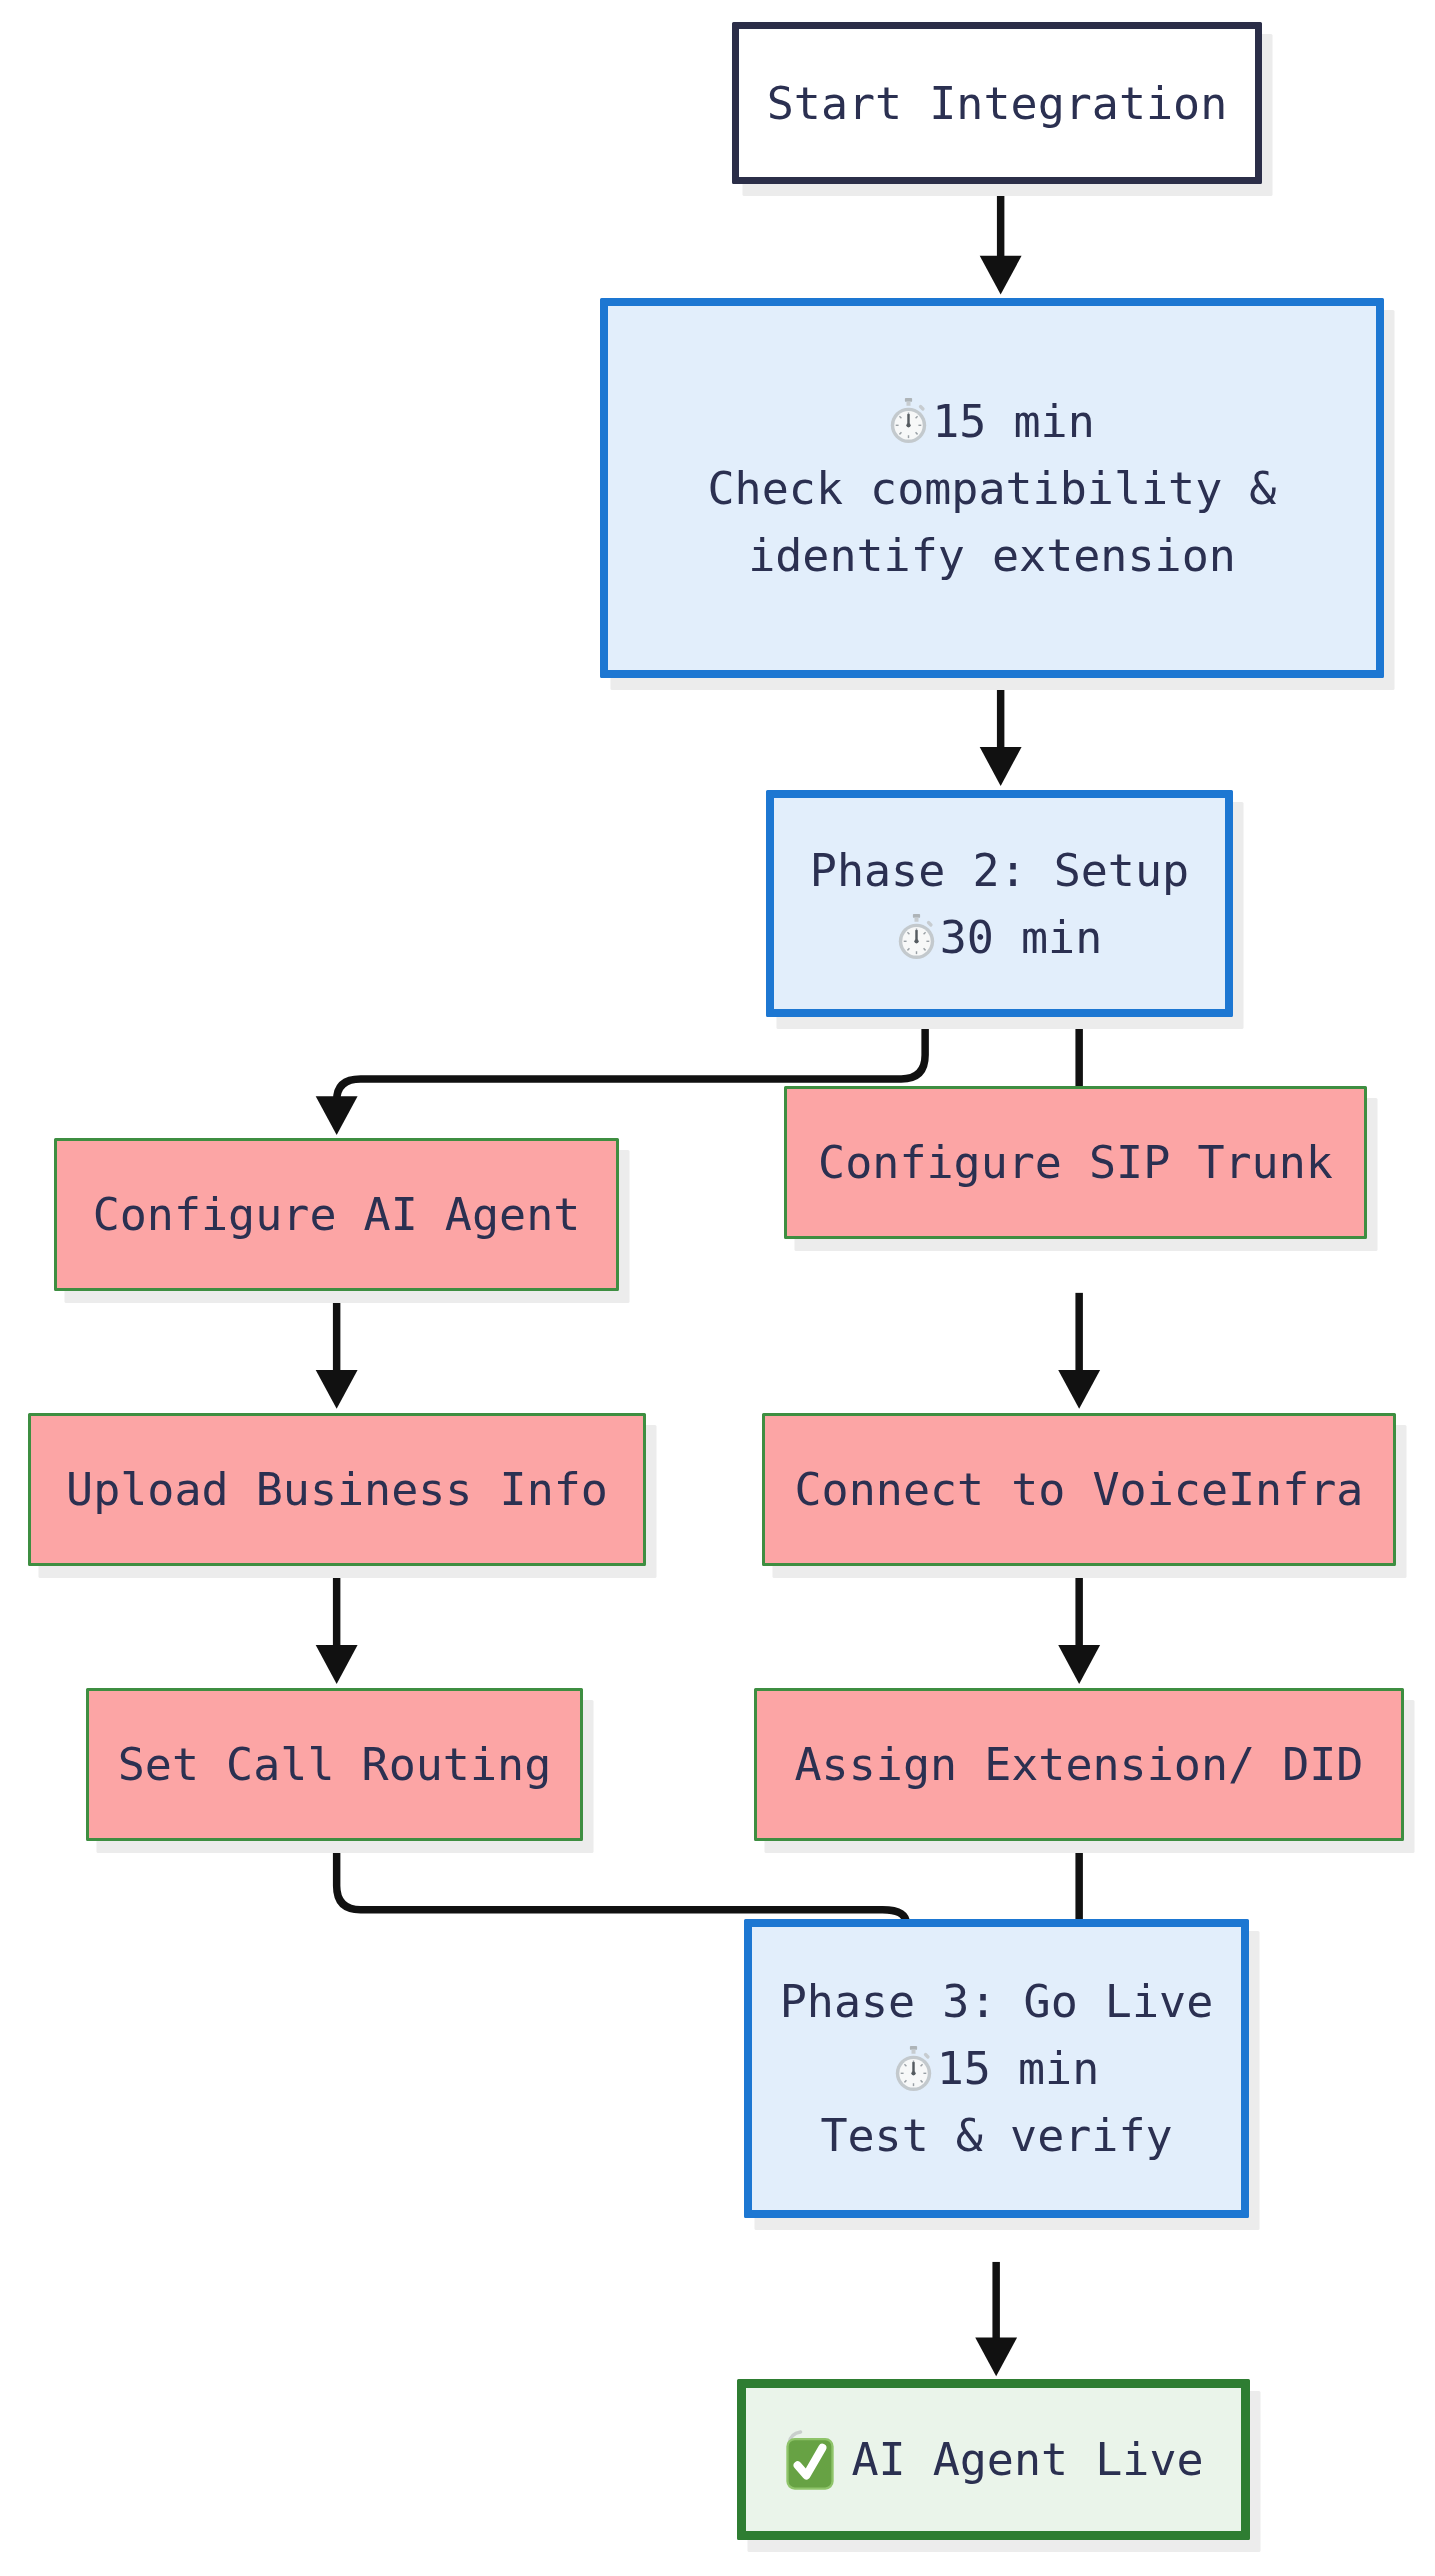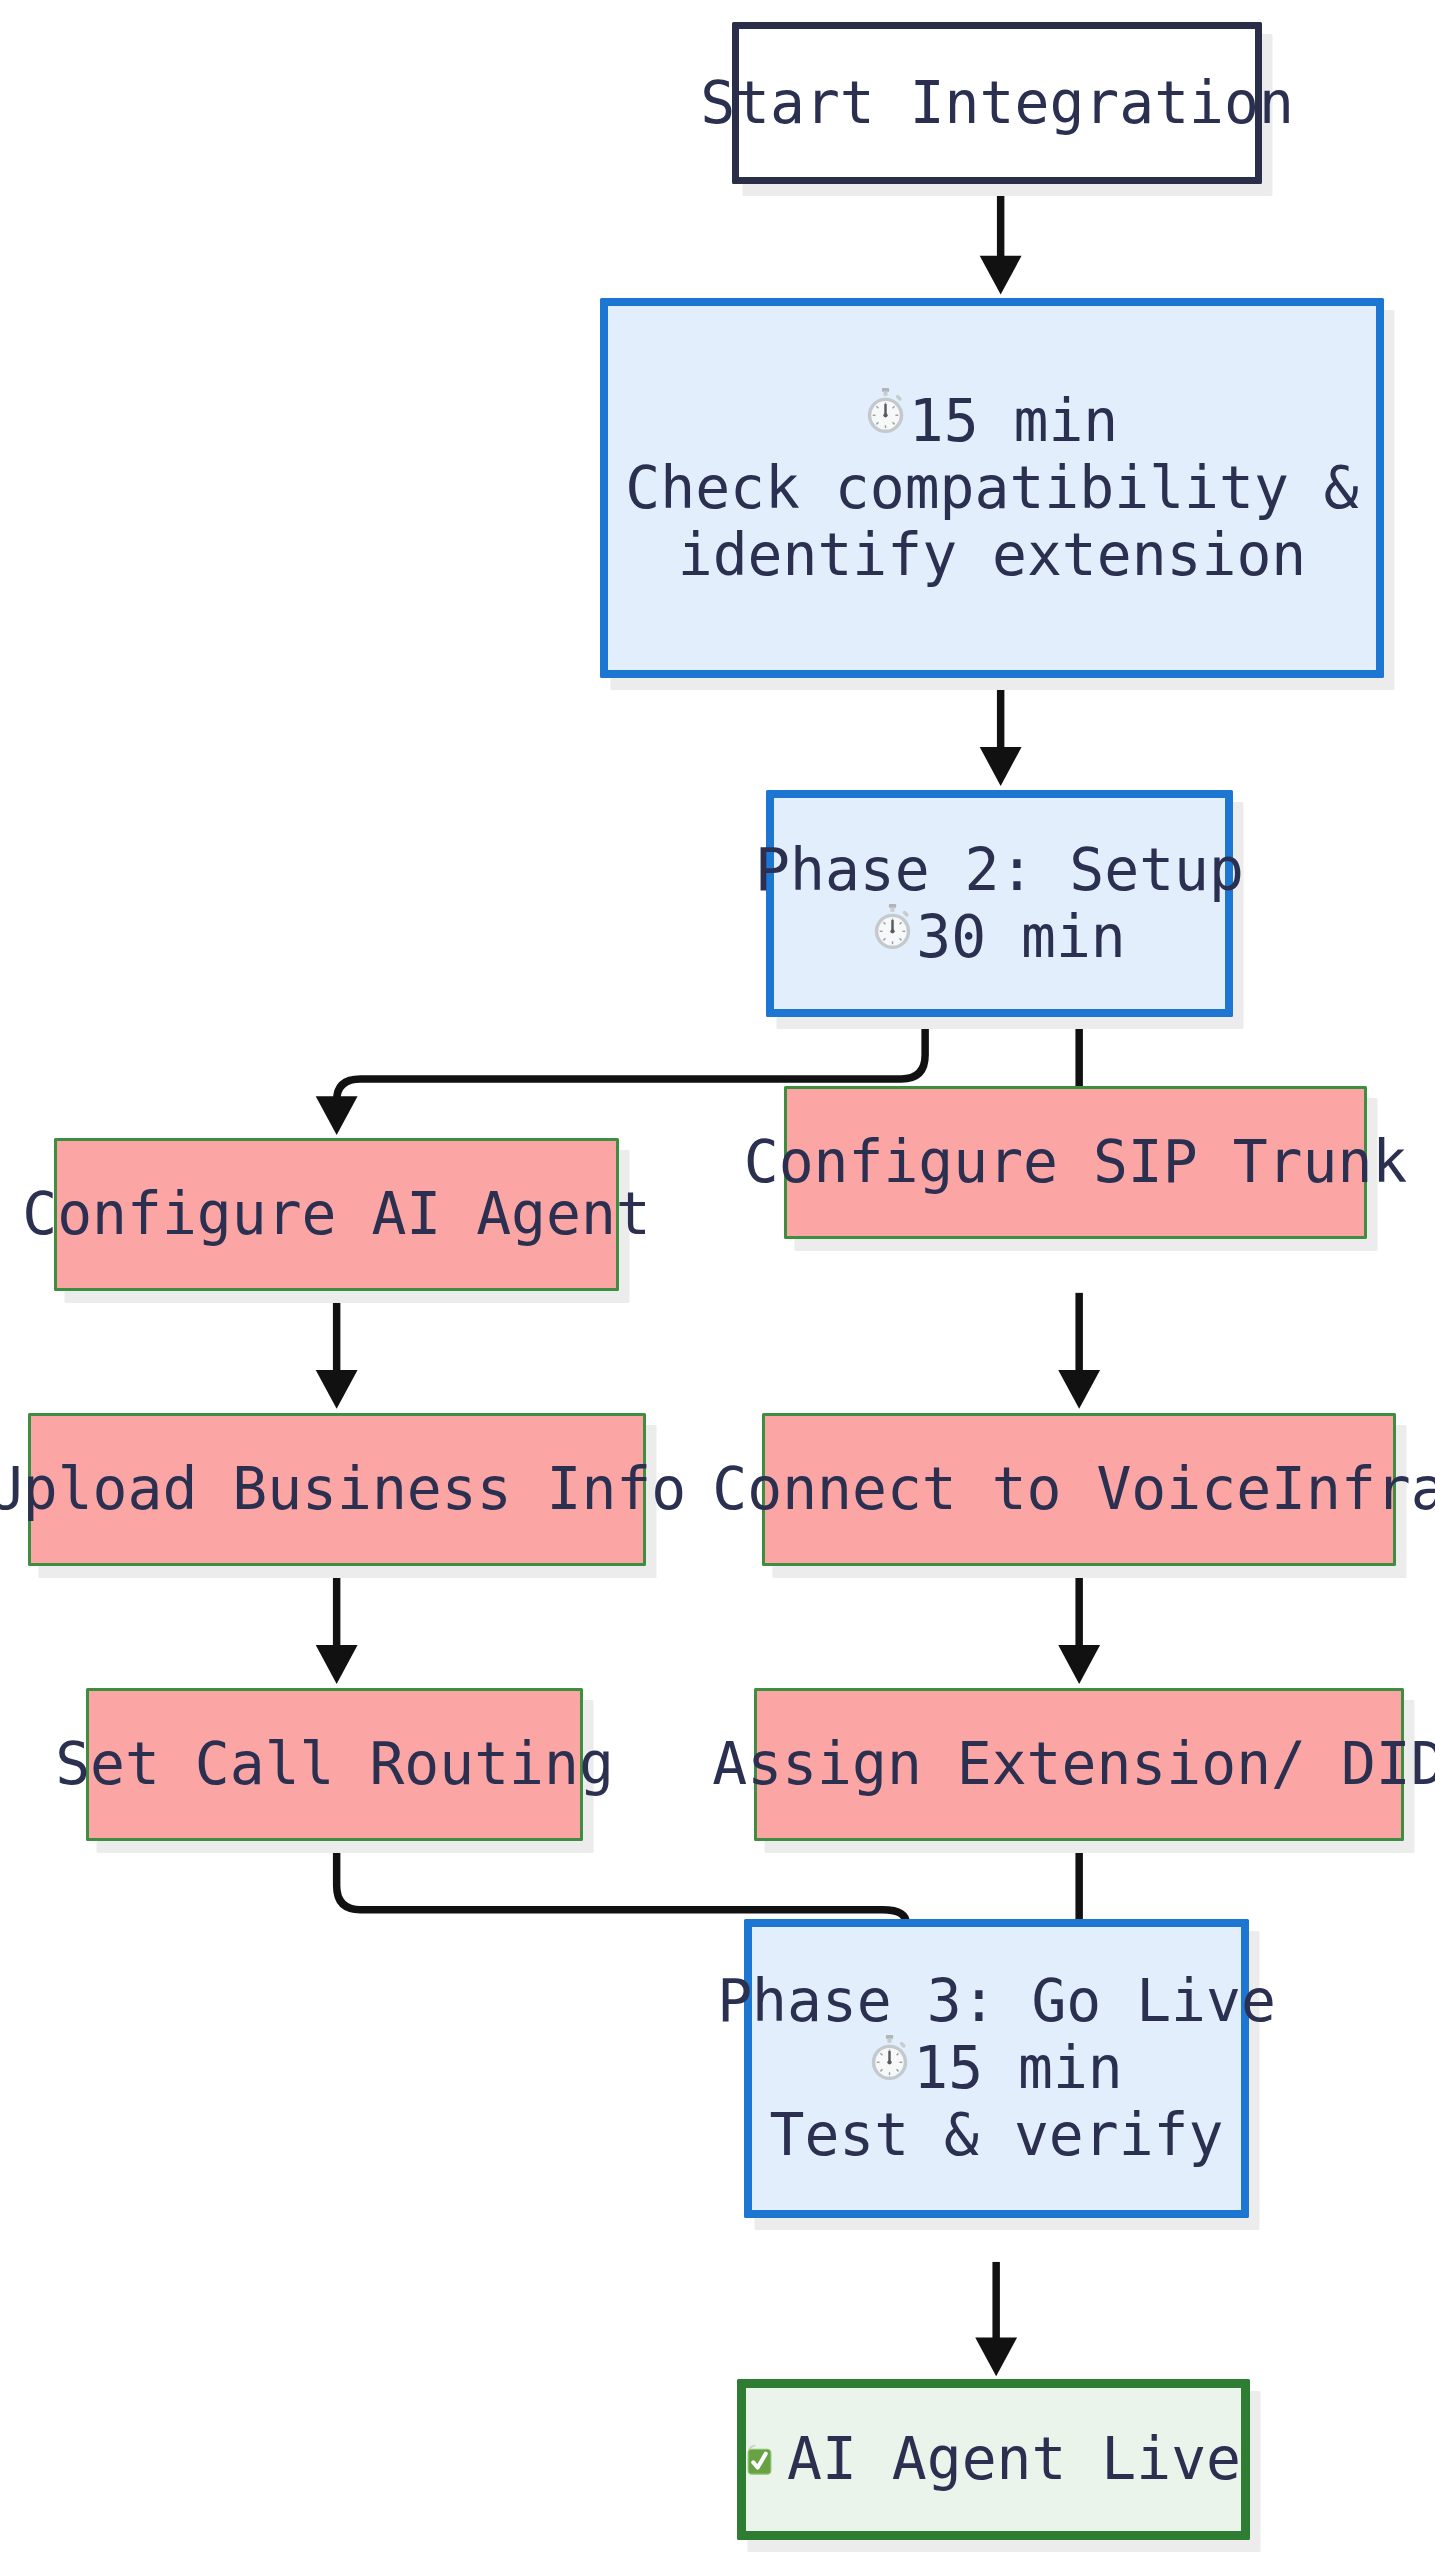--- a/index.html
+++ b/index.html
@@ -24,21 +24,21 @@
     pointer-events: none;
   }
   .node {
     position: absolute;
     box-sizing: border-box;
     display: flex;
     flex-direction: column;
     align-items: center;
     justify-content: center;
     text-align: center;
-    font-size: 58px;
+    font-size: 45px;
     font-weight: 500;
     line-height: 67px;
     box-shadow: 10.5px 12px 0 #ececec;
     border-radius: 1.5px;
     white-space: nowrap;
   }
   .node.start {
     border: 7.5px solid #2b2e48;
     background: #ffffff;
   }
@@ -54,21 +54,21 @@
     border: 9px solid #2e7d32;
     background: #eaf4ea;
     flex-direction: row;
     gap: 14px;
   }
   .line {
     display: block;
   }
   .duration-line {
     display: flex;
-    align-items: flex-start;
+    align-items: center;
     justify-content: center;
     gap: 4px;
     line-height: 67px;
   }
   .stopwatch { display: inline-block; }
 </style>
 </head>
 <body>
 
 <div class="canvas">

